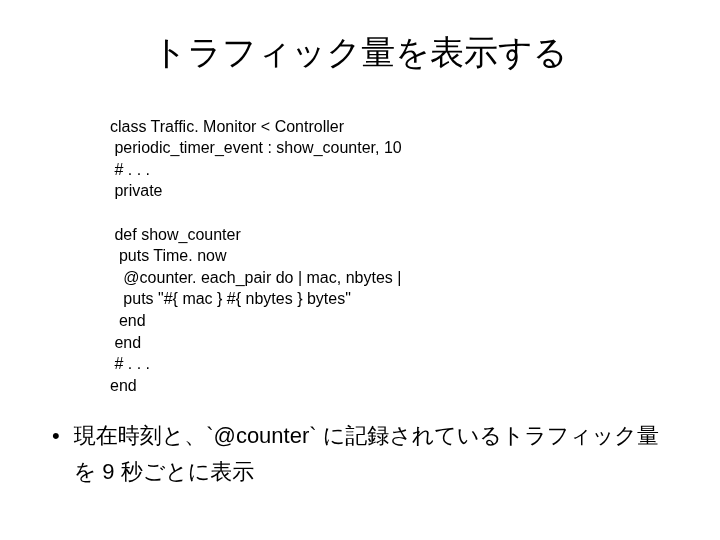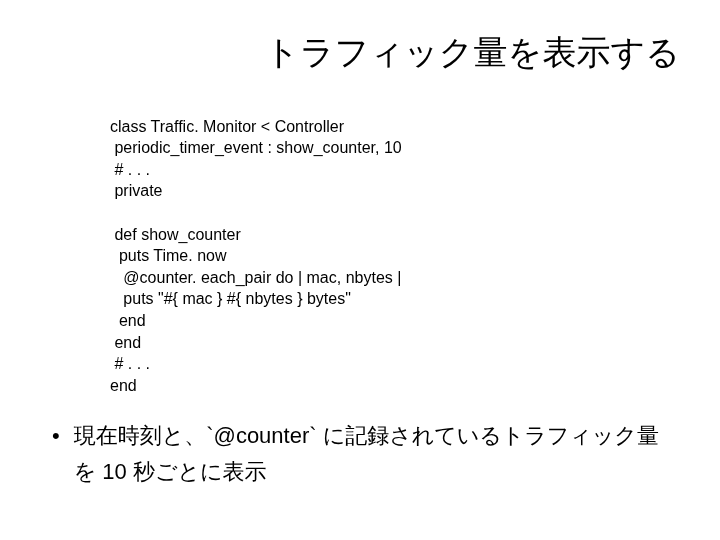--- a/index.html
+++ b/index.html
@@ -11,21 +11,21 @@
     font-family: Arial, "Hiragino Kaku Gothic ProN", "Meiryo", sans-serif;
     color: #000;
     overflow: hidden;
   }
   .slide {
     padding: 20px 40px 20px 40px;
     box-sizing: border-box;
   }
   .title {
     font-size: 34px;
-    text-align: right;
+    text-align: center;
     margin: 10px 0 18px 0;
     font-weight: normal;
   }
   .code {
     font-family: Arial, sans-serif;
     font-size: 16px;
     line-height: 1.35;
     font-weight: normal;
     margin-left: 70px;
     white-space: pre;
@@ -65,16 +65,16 @@
 <span>   @counter. each_pair do | mac, nbytes |</span>
 <span>   puts "#{ mac } #{ nbytes } bytes"</span>
 <span>  end</span>
 <span> end</span>
 <span> # . . .</span>
 <span>end</span></div>
 
   <div class="bullet-wrap">
     <div class="bullet">
       <span class="dot">•</span>
-      <span class="text">現在時刻と、`@counter` に記録されているトラフィック量を 10 秒ごとに表示</span>
+      <span class="text">現在時刻と、`@counter` に記録されているトラフィック量を 9 秒ごとに表示</span>
     </div>
   </div>
 </div>
 
 </body></html>

